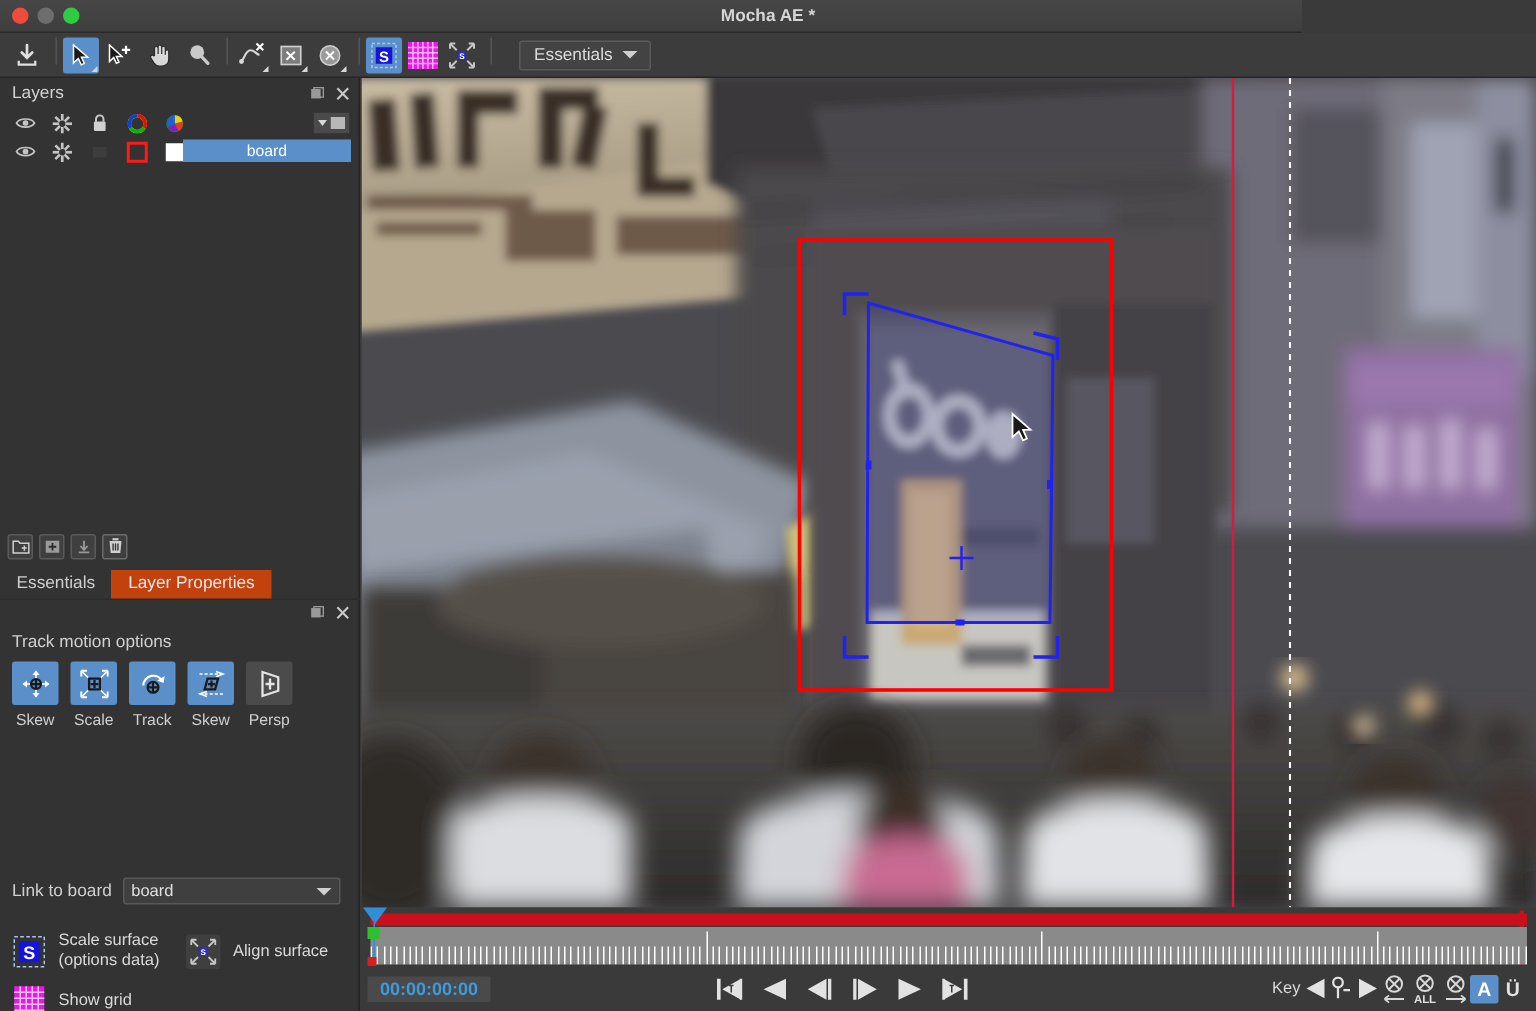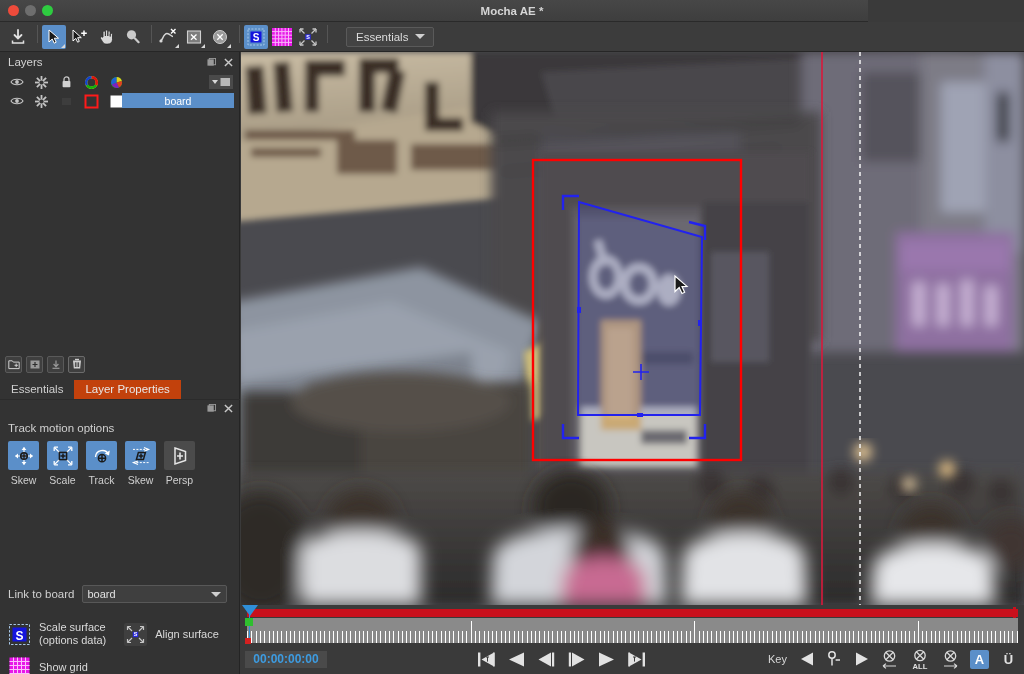--- a/index.html
+++ b/index.html
@@ -162,21 +162,21 @@
     position:absolute; left:241px; top:644px; width:783px; height:30px;
     background:#3a3a3a; display:flex; align-items:center;
   }
   .timecode {
     margin-left:4px; width:82px; height:17px; background:#4a4a4a;
     color:#3d9be0; font-size:12px; font-weight:bold; letter-spacing:0px;
     display:flex; align-items:center; justify-content:center;
     font-family:"Liberation Sans", sans-serif; cursor:pointer;
   }
   .tp-center { position:absolute; left:235px; display:flex; align-items:center; gap:11px; }
-  .tp-right { position:absolute; right:6px; display:flex; align-items:center; gap:10px; }
+  .tp-right { position:absolute; right:6px; display:flex; align-items:center; }
   .tp-btn { cursor:pointer; display:flex; align-items:center; justify-content:center; }
   .key-lbl { font-size:11px; color:#d8d8d8; margin-right:2px; }
   .badge-a {
     width:19px;height:19px;background:#5b8fc9;color:#fff;font-size:13px;font-weight:bold;
     display:flex;align-items:center;justify-content:center;border-radius:2px;cursor:pointer;
   }
   .badge-u {
     width:19px;height:19px;color:#e2e2e2;font-size:13px;font-weight:bold;
     display:flex;align-items:center;justify-content:center;border-radius:2px;cursor:pointer;
   }

